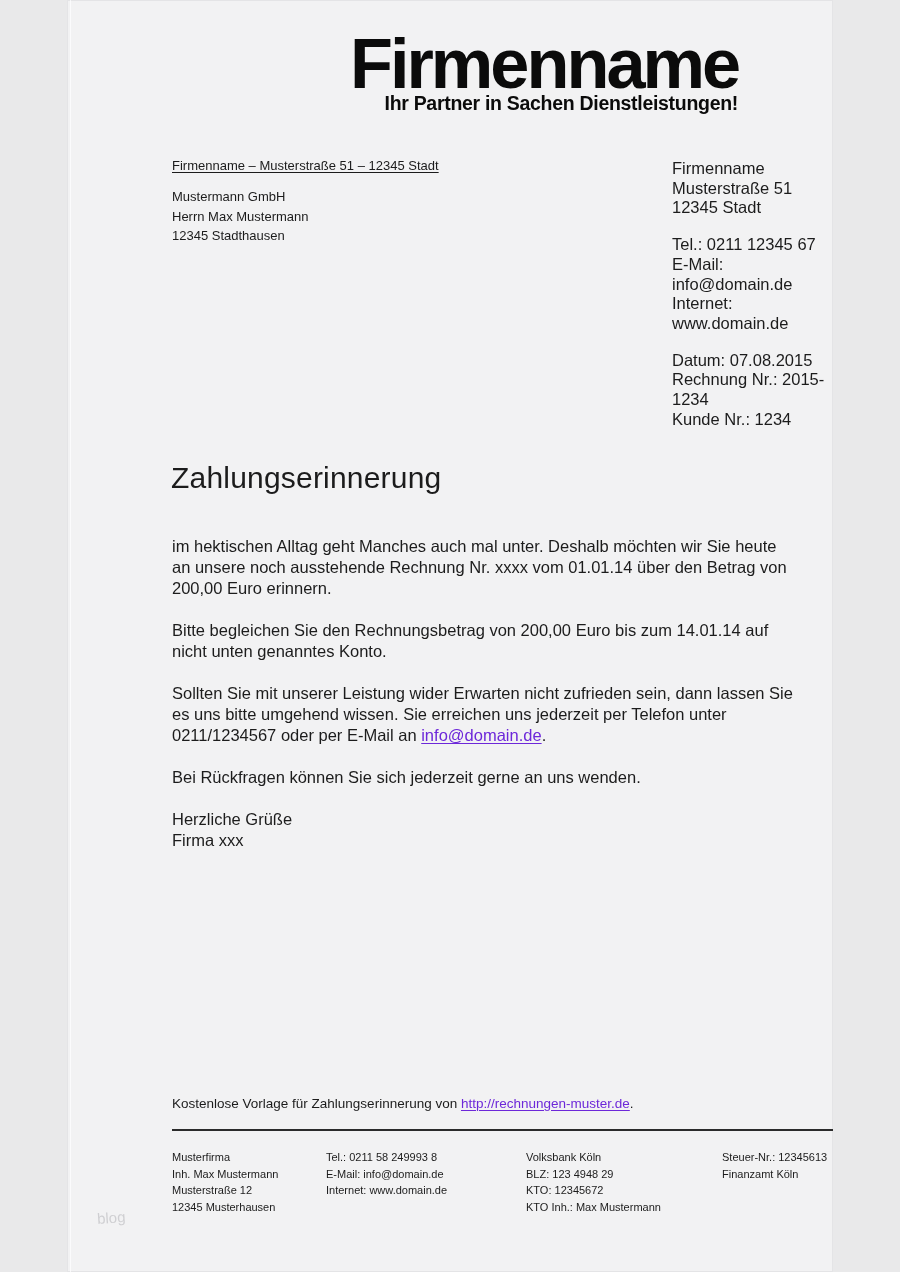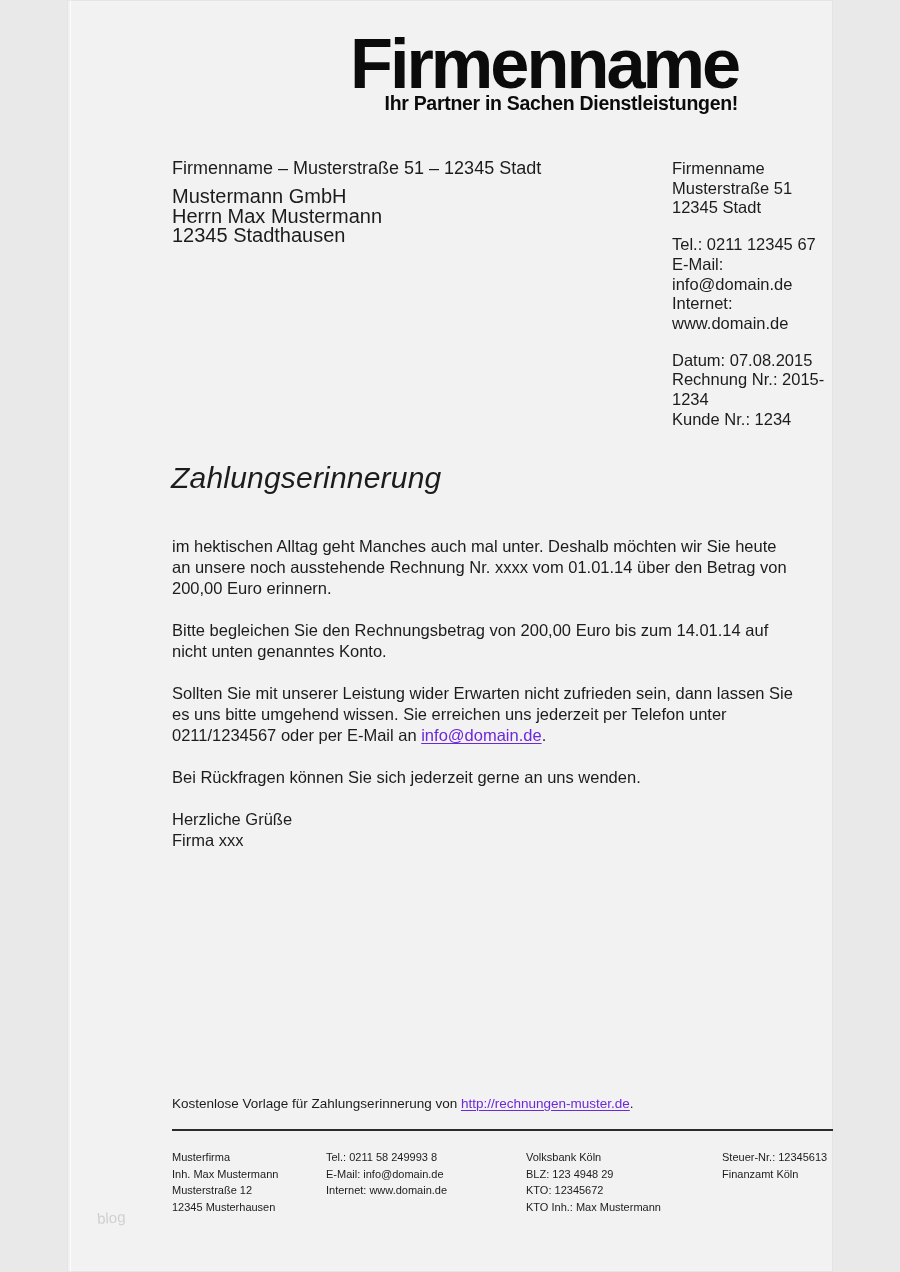--- a/index.html
+++ b/index.html
@@ -50,31 +50,32 @@
     letter-spacing: -0.3px;
     line-height: 20px;
     margin-top: -7px;
   }
 
   
   .sender-line {
     position: absolute;
     left: 105px;
     top: 158px;
-    font-size: 18px;
+    font-size: 13px;
+    text-decoration: underline;
     text-underline-offset: 2px;
     white-space: nowrap;
   }
 
   
   .recipient {
     position: absolute;
     left: 105px;
     top: 187px;
-    font-size: 20px;
+    font-size: 13px;
     line-height: 19.7px;
   }
 
   
   .info-block {
     position: absolute;
     left: 605px;
     top: 159px;
     font-size: 16.5px;
     line-height: 19.7px;
@@ -83,21 +84,20 @@
 
   
   .letter-title {
     position: absolute;
     left: 104px;
     top: 461px;
     margin: 0;
     font-size: 30px;
     font-weight: normal;
     letter-spacing: 0.2px;
-    font-style: italic;
   }
 
   
   .letter-body {
     position: absolute;
     left: 105px;
     top: 536px;
     font-size: 16.5px;
     line-height: 21px;
     width: 740px;

